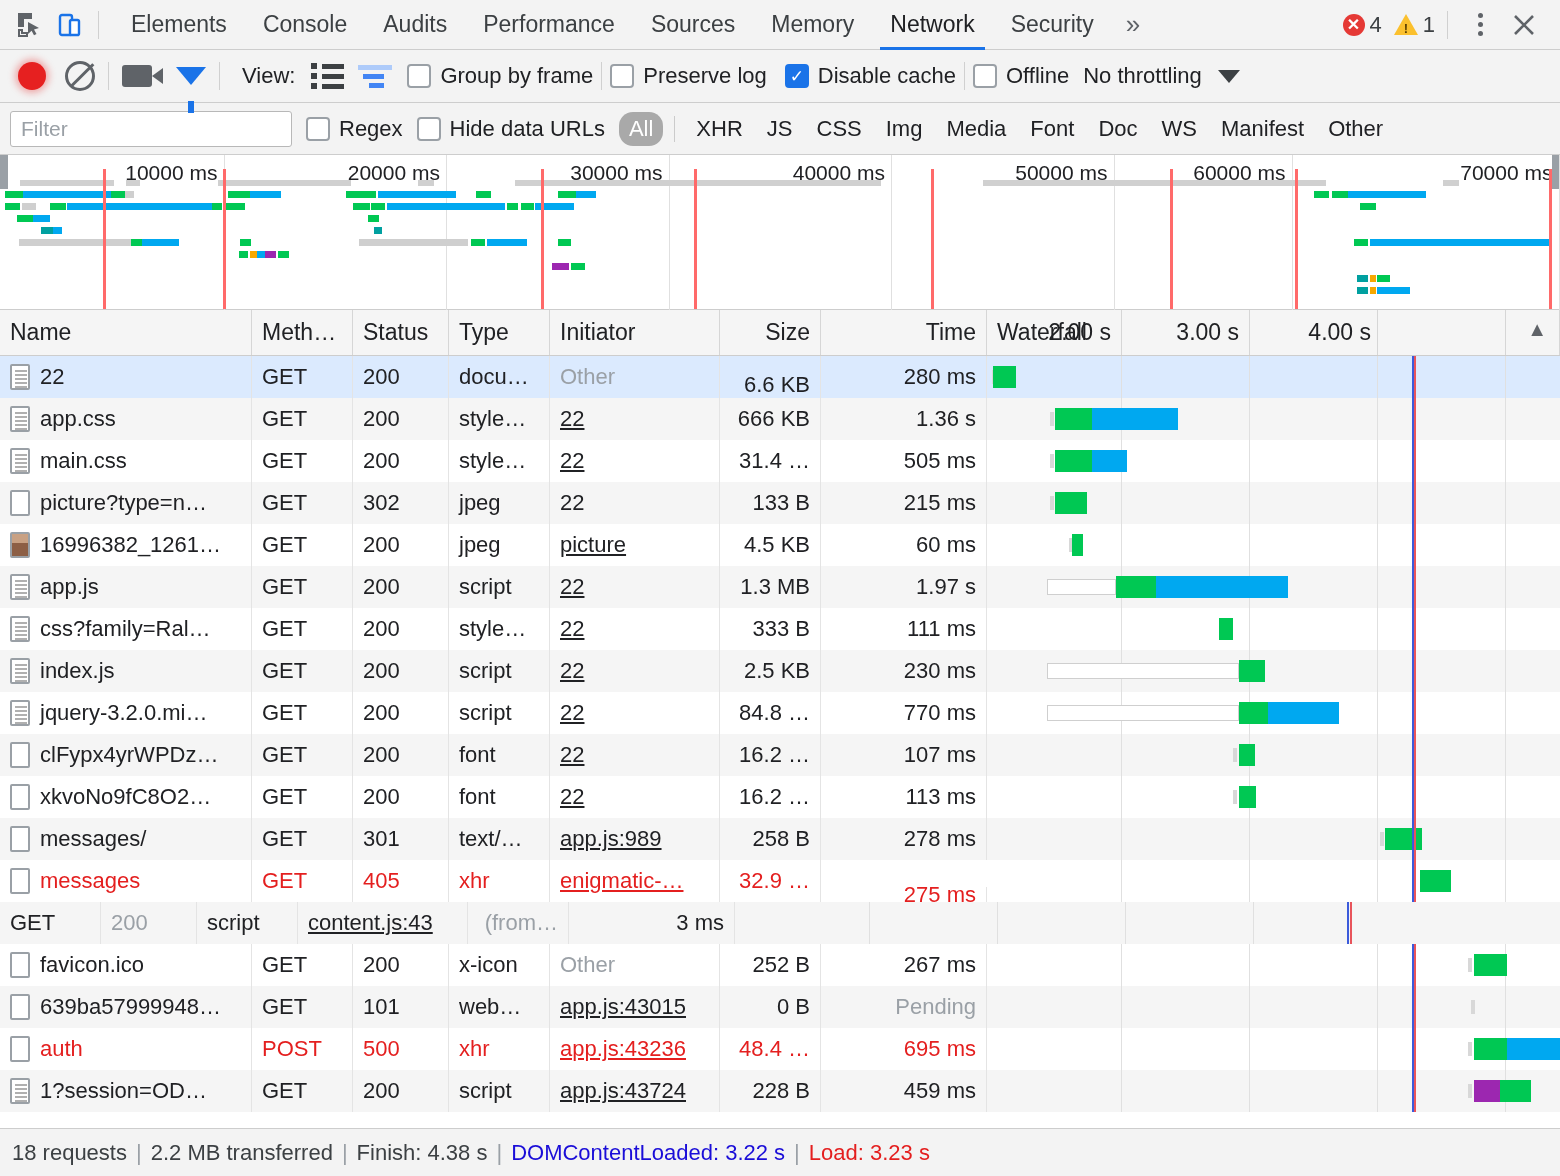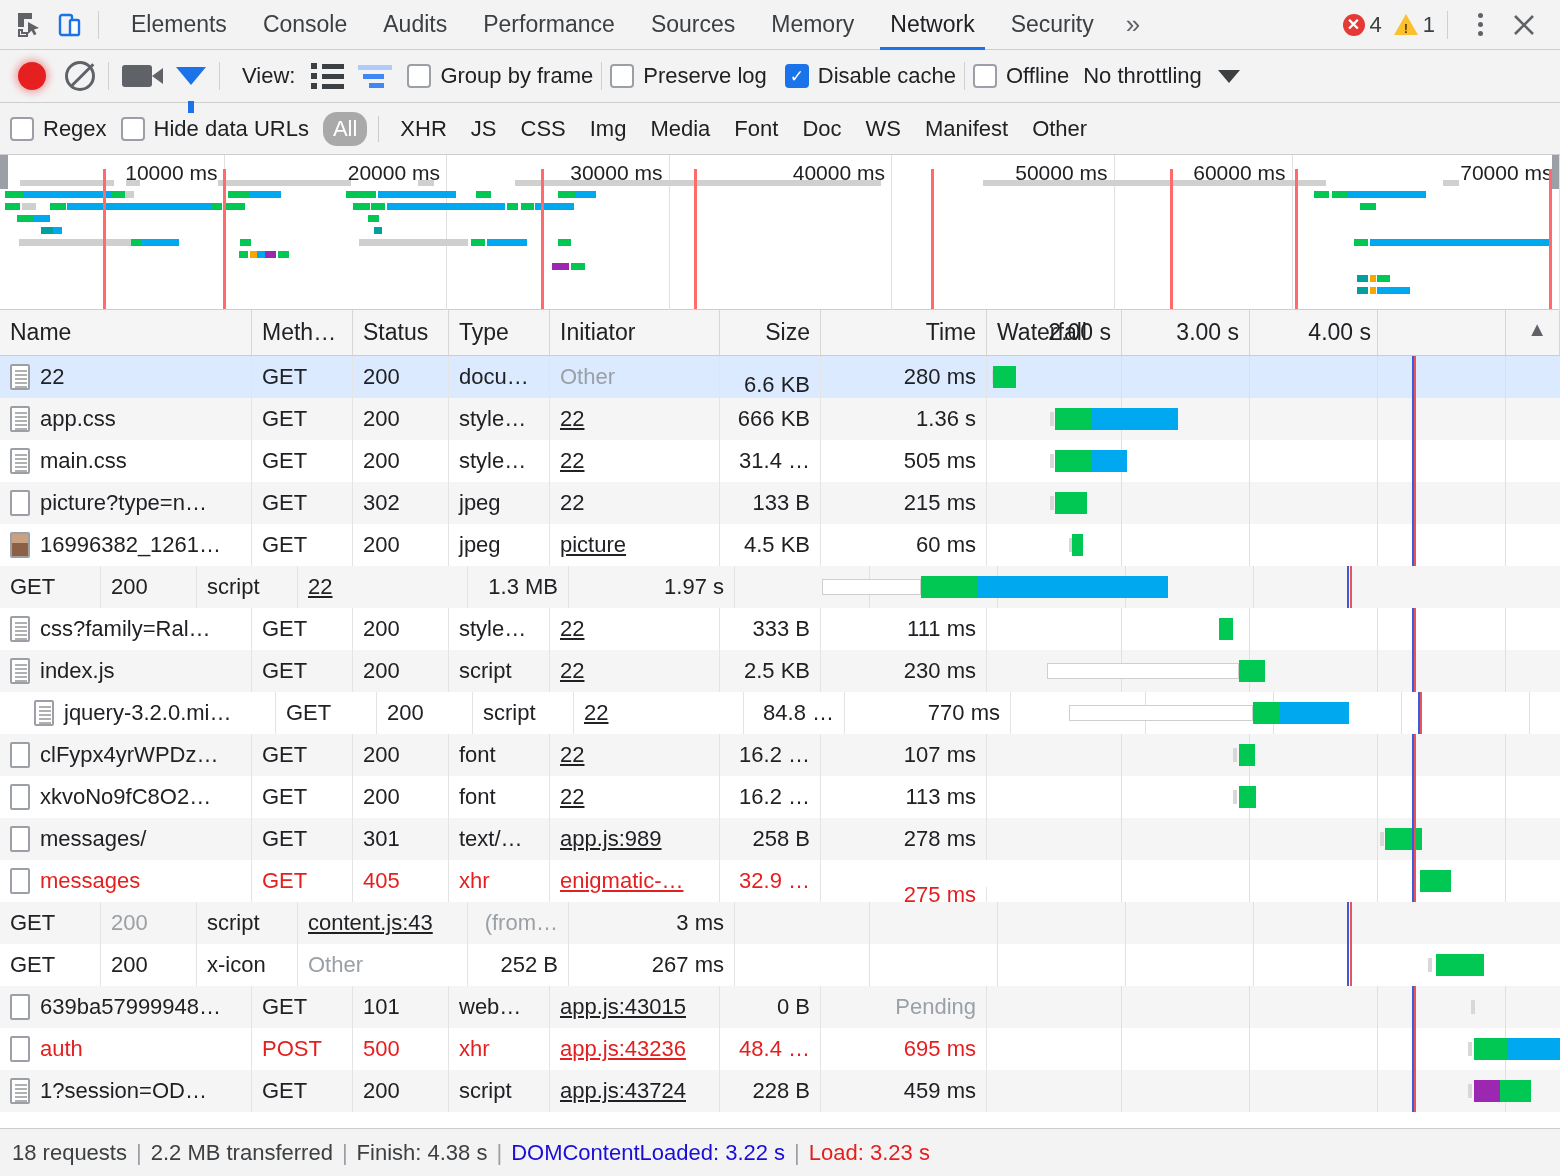--- a/index.html
+++ b/index.html
@@ -306,20 +306,21 @@
     <span class="cb"></span>
     <span>Offline</span>
   </label>
   <div class="sel-throttle">
     <span>No throttling</span>
     <span class="caret"></span>
   </div>
 </div>
 
 <div class="filterbar">
+  <input class="filter-input" value="" placeholder="Filter" style="">
   <label class="cbwrap">
     <span class="cb"></span>
     <span>Regex</span>
   </label>
   <label class="cbwrap">
     <span class="cb"></span>
     <span>Hide data URLs</span>
   </label>
   <div class="chips">
     <span class="chip active">All</span>
@@ -641,20 +642,24 @@
           <div class="wfgrid" style="left: 262px;"></div>
           <div class="wfgrid" style="left: 390px;"></div>
           <div class="wfgrid" style="left: 518px;"></div>
           <div class="wfdot" style="left: 14.3%;"></div>
           <div class="wfbar" style="left: 14.9%; width: 1.8%; background: rgb(0, 200, 83);"></div>
           <div class="dclline" style="left: 74.2%;"></div>
           <div class="loadline" style="left: 74.5%;"></div>
         </div>
       </div>
       <div class="row even">
+        <div class="td name" style="flex: 0 0 252px;">
+          <span class="doc-ic lines"></span>
+          <span>app.js</span>
+        </div>
         <div class="td" style="flex: 0 0 101px;">
           <span>GET</span>
         </div>
         <div class="td" style="flex: 0 0 96px;">
           <span>200</span>
         </div>
         <div class="td" style="flex: 0 0 101px;">
           <span>script</span>
         </div>
         <div class="td" style="flex: 0 0 170px;">
@@ -739,21 +744,21 @@
           <div class="wfgrid" style="left: 262px;"></div>
           <div class="wfgrid" style="left: 390px;"></div>
           <div class="wfgrid" style="left: 518px;"></div>
           <div class="wfq" style="left: 10.5%; width: 33.5%;"></div>
           <div class="wfbar" style="left: 44%; width: 4.5%; background: rgb(0, 200, 83);"></div>
           <div class="dclline" style="left: 74.2%;"></div>
           <div class="loadline" style="left: 74.5%;"></div>
         </div>
       </div>
       <div class="row">
-        <div class="td name" style="flex: 0 0 252px; margin-left: 24px;">
+        <div class="td name" style="flex: 0 0 252px;">
           <span class="doc-ic lines"></span>
           <span>jquery-3.2.0.mi…</span>
         </div>
         <div class="td" style="flex: 0 0 101px;">
           <span>GET</span>
         </div>
         <div class="td" style="flex: 0 0 96px;">
           <span>200</span>
         </div>
         <div class="td" style="flex: 0 0 101px;">
@@ -937,20 +942,24 @@
         <div class="wf">
           <div class="wfgrid" style="left: 134px;"></div>
           <div class="wfgrid" style="left: 262px;"></div>
           <div class="wfgrid" style="left: 390px;"></div>
           <div class="wfgrid" style="left: 518px;"></div>
           <div class="dclline" style="left: 74.2%;"></div>
           <div class="loadline" style="left: 74.5%;"></div>
         </div>
       </div>
       <div class="row">
+        <div class="td name" style="flex: 0 0 252px;">
+          <span class="doc-ic"></span>
+          <span>favicon.ico</span>
+        </div>
         <div class="td" style="flex: 0 0 101px;">
           <span>GET</span>
         </div>
         <div class="td" style="flex: 0 0 96px;">
           <span>200</span>
         </div>
         <div class="td" style="flex: 0 0 101px;">
           <span>x-icon</span>
         </div>
         <div class="td muted" style="flex: 0 0 170px;">

